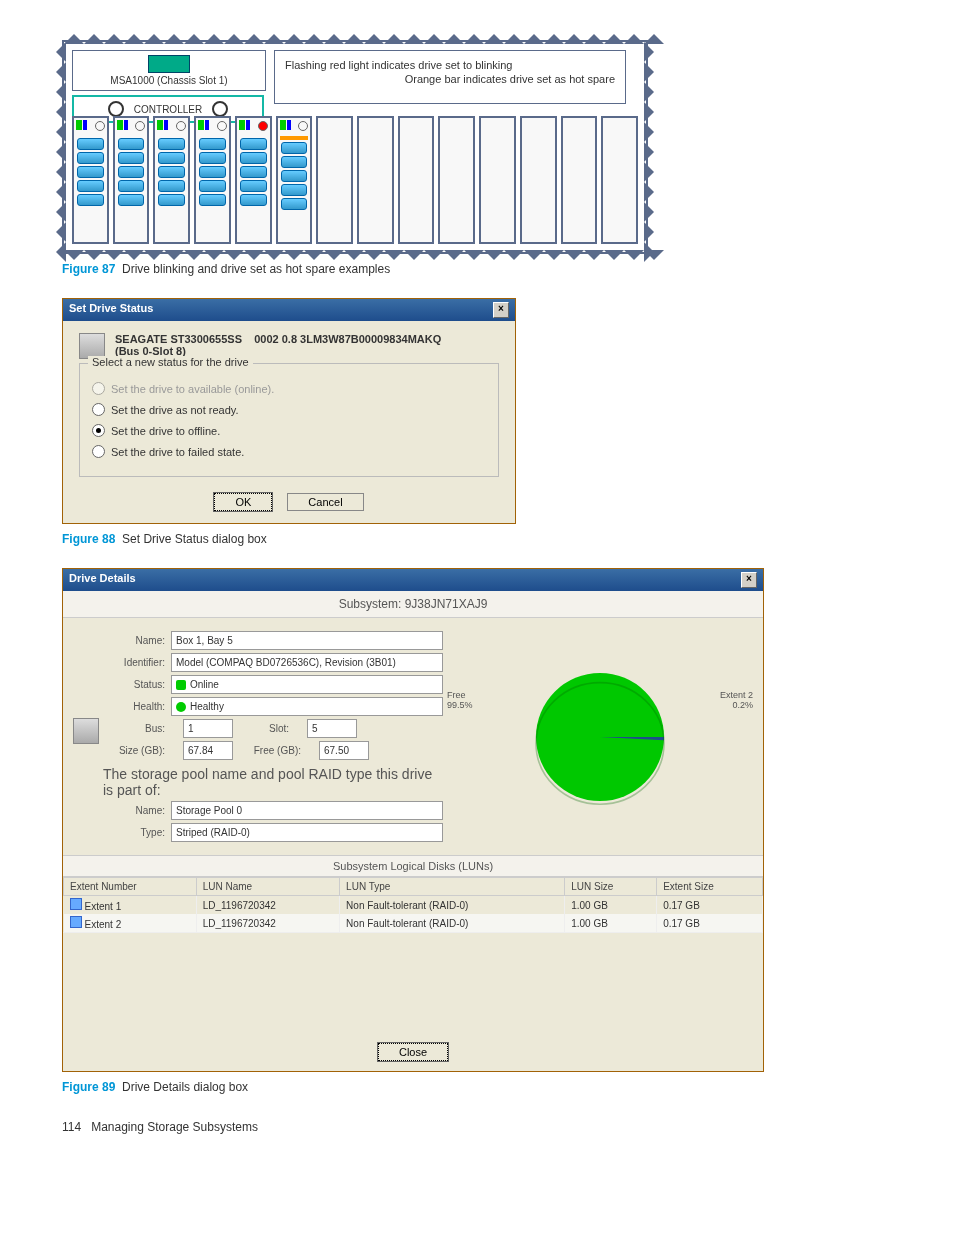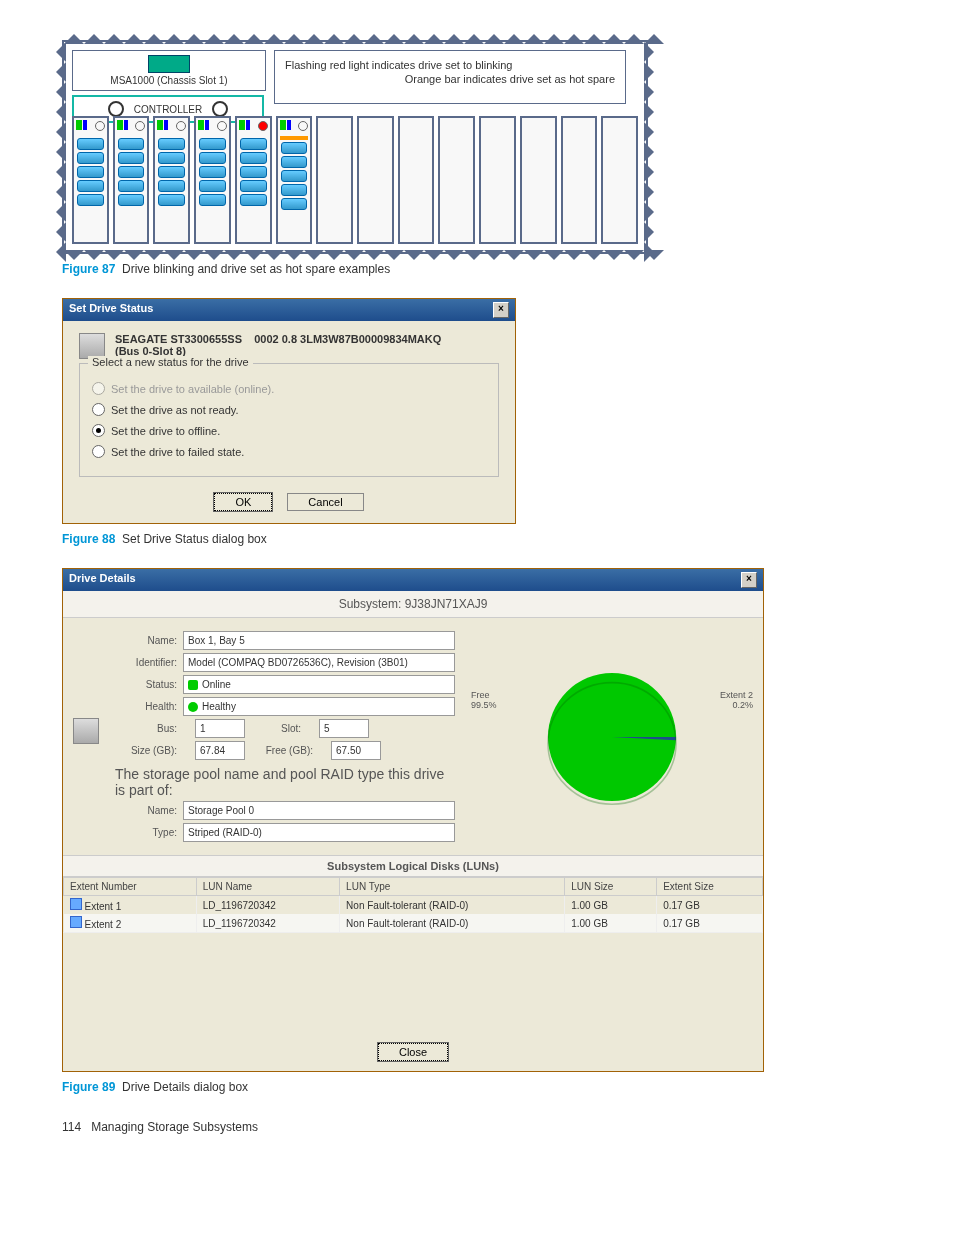--- a/index.html
+++ b/index.html
@@ -46,35 +46,35 @@
 .radio-row{display:flex;align-items:flex-end;gap:6px;margin:8px 0;font-size:11px}
 .radio{width:11px;height:11px;border-radius:50%;border:1px solid #666;background:#fff;display:inline-flex;align-items:center;justify-content:center}
 .radio.sel::after{content:"";width:5px;height:5px;border-radius:50%;background:#000}
 .radio.dis{opacity:.5}
 .dis-txt{color:#999}
 .btn-row{text-align:center;margin-top:16px}
 .wbtn{background:#ece9d8;border:1px solid #888;padding:2px 20px;font-size:11px;margin:0 6px;cursor:pointer}
 .wbtn.def{border:1px dotted #000;outline:1px solid #666}
 .dd{width:700px}
 .dd-sub{text-align:center;font-size:12px;color:#555;padding:6px;background:#f4f2ec;border-bottom:1px solid #ccc}
-.dd-top{display:flex;padding:10px;gap:16px}
+.dd-top{display:flex;padding:10px;gap:4px}
 .dd-fields{flex:0 0 340px}
 .dd-row{display:flex;align-items:center;margin:3px 0;font-size:10px}
 .dd-lbl{width:62px;text-align:right;padding-right:6px;color:#555}
 .dd-val{border:1px solid #999;background:#fff;padding:2px 4px;flex:1;font-size:10px;display:flex;align-items:center;gap:4px;height:13px}
 .stat-ico{width:10px;height:10px;display:inline-block}
 .si-grn{background:#0c0;border-radius:2px}
 .si-blu{background:#0c0;border-radius:50%}
 .dd-pair{display:flex;gap:12px}
 .dd-pair .dd-val{width:40px;flex:none}
 .dd-note{font-size:14px;color:#555;margin:6px 0 3px}
 .pie{flex:1;position:relative;display:flex;align-items:center;justify-content:center}
 .pie svg{width:160px;height:160px}
 .pie-lbl{position:absolute;font-size:9px;color:#555}
-.dd-sect{text-align:center;font-size:11px;font-weight:bold;color:#555;padding:4px;background:#f4f2ec;border-top:1px solid #ccc;border-bottom:1px solid #ccc}
+.dd-sect{text-align:center;font-size:11px;font-weight:normal;color:#555;padding:4px;background:#f4f2ec;border-top:1px solid #ccc;border-bottom:1px solid #ccc}
 .tbl{width:100%;border-collapse:collapse;font-size:10px}
 .tbl th{background:#ece9d8;border:1px solid #ccc;padding:3px 6px;text-align:left;font-weight:normal;color:#444}
 .tbl td{border-right:1px solid #eee;padding:2px 6px}
 .tbl tr.alt{background:#f6f6f2}
 .ext-ico{width:10px;height:10px;background:#6af;display:inline-block;margin-right:3px;border:1px solid #36c}
 .btm{text-align:center;padding:10px}
 .footer{margin-top:26px;font-size:12px}
 </style>
 </head>
 <body>

